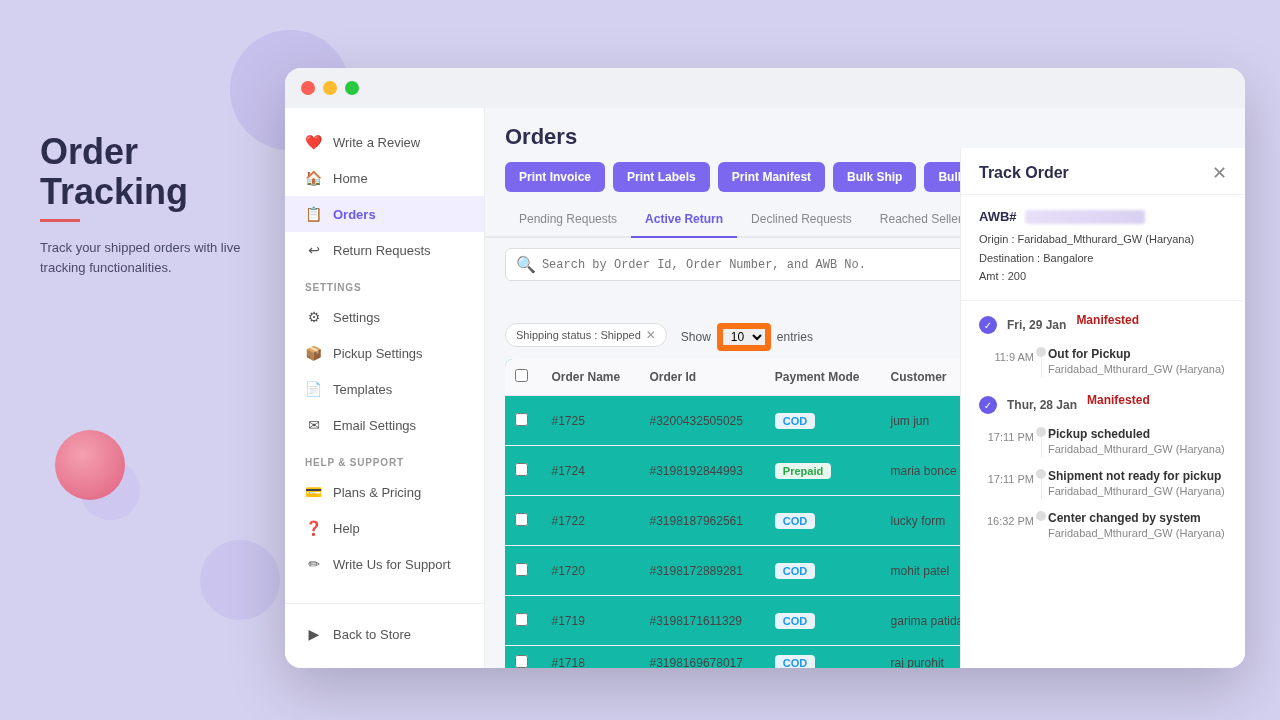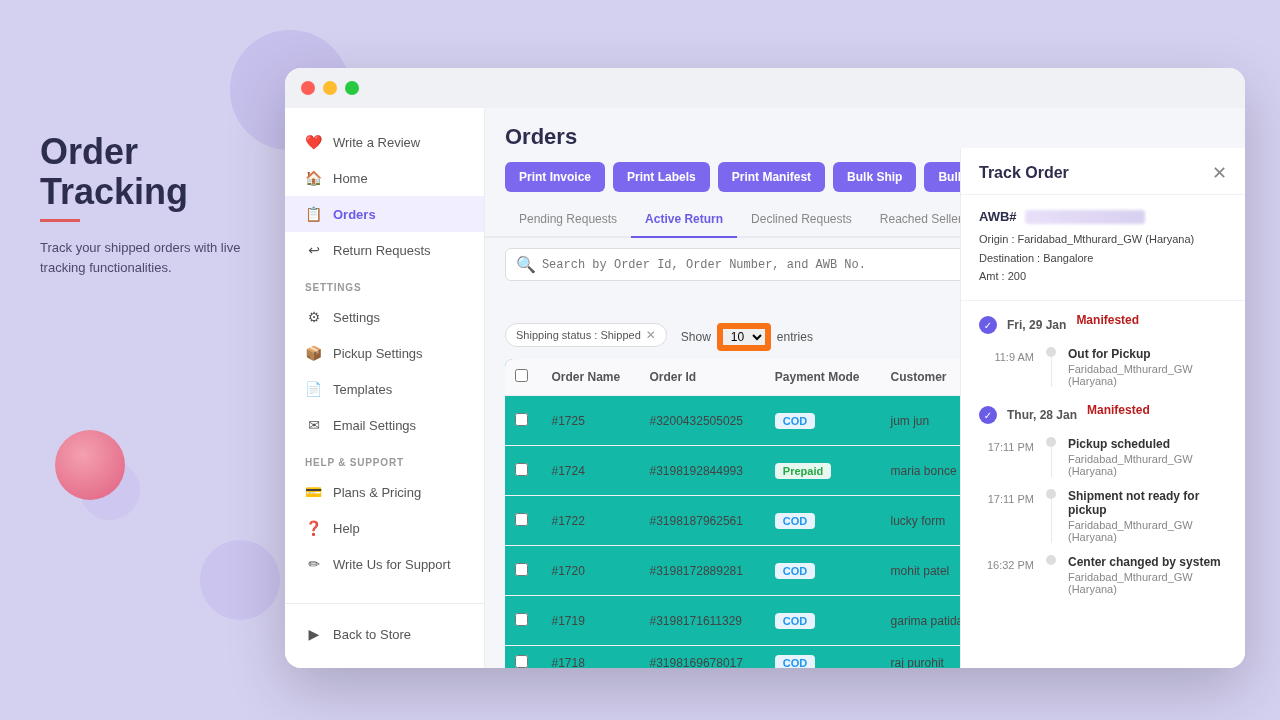--- a/index.html
+++ b/index.html
@@ -455,21 +455,20 @@
     .timeline-manifested {
       font-size: 12px;
       font-weight: 600;
       color: #b91c1c;
       margin-left: 28px;
       margin-bottom: 10px;
     }
 
     .timeline-event {
       display: flex;
-      gap: 10px;
       margin-bottom: 12px;
       padding-left: 0;
     }
     .tl-left {
       width: 55px;
       flex-shrink: 0;
       text-align: right;
     }
     .tl-time {
       font-size: 11px;

